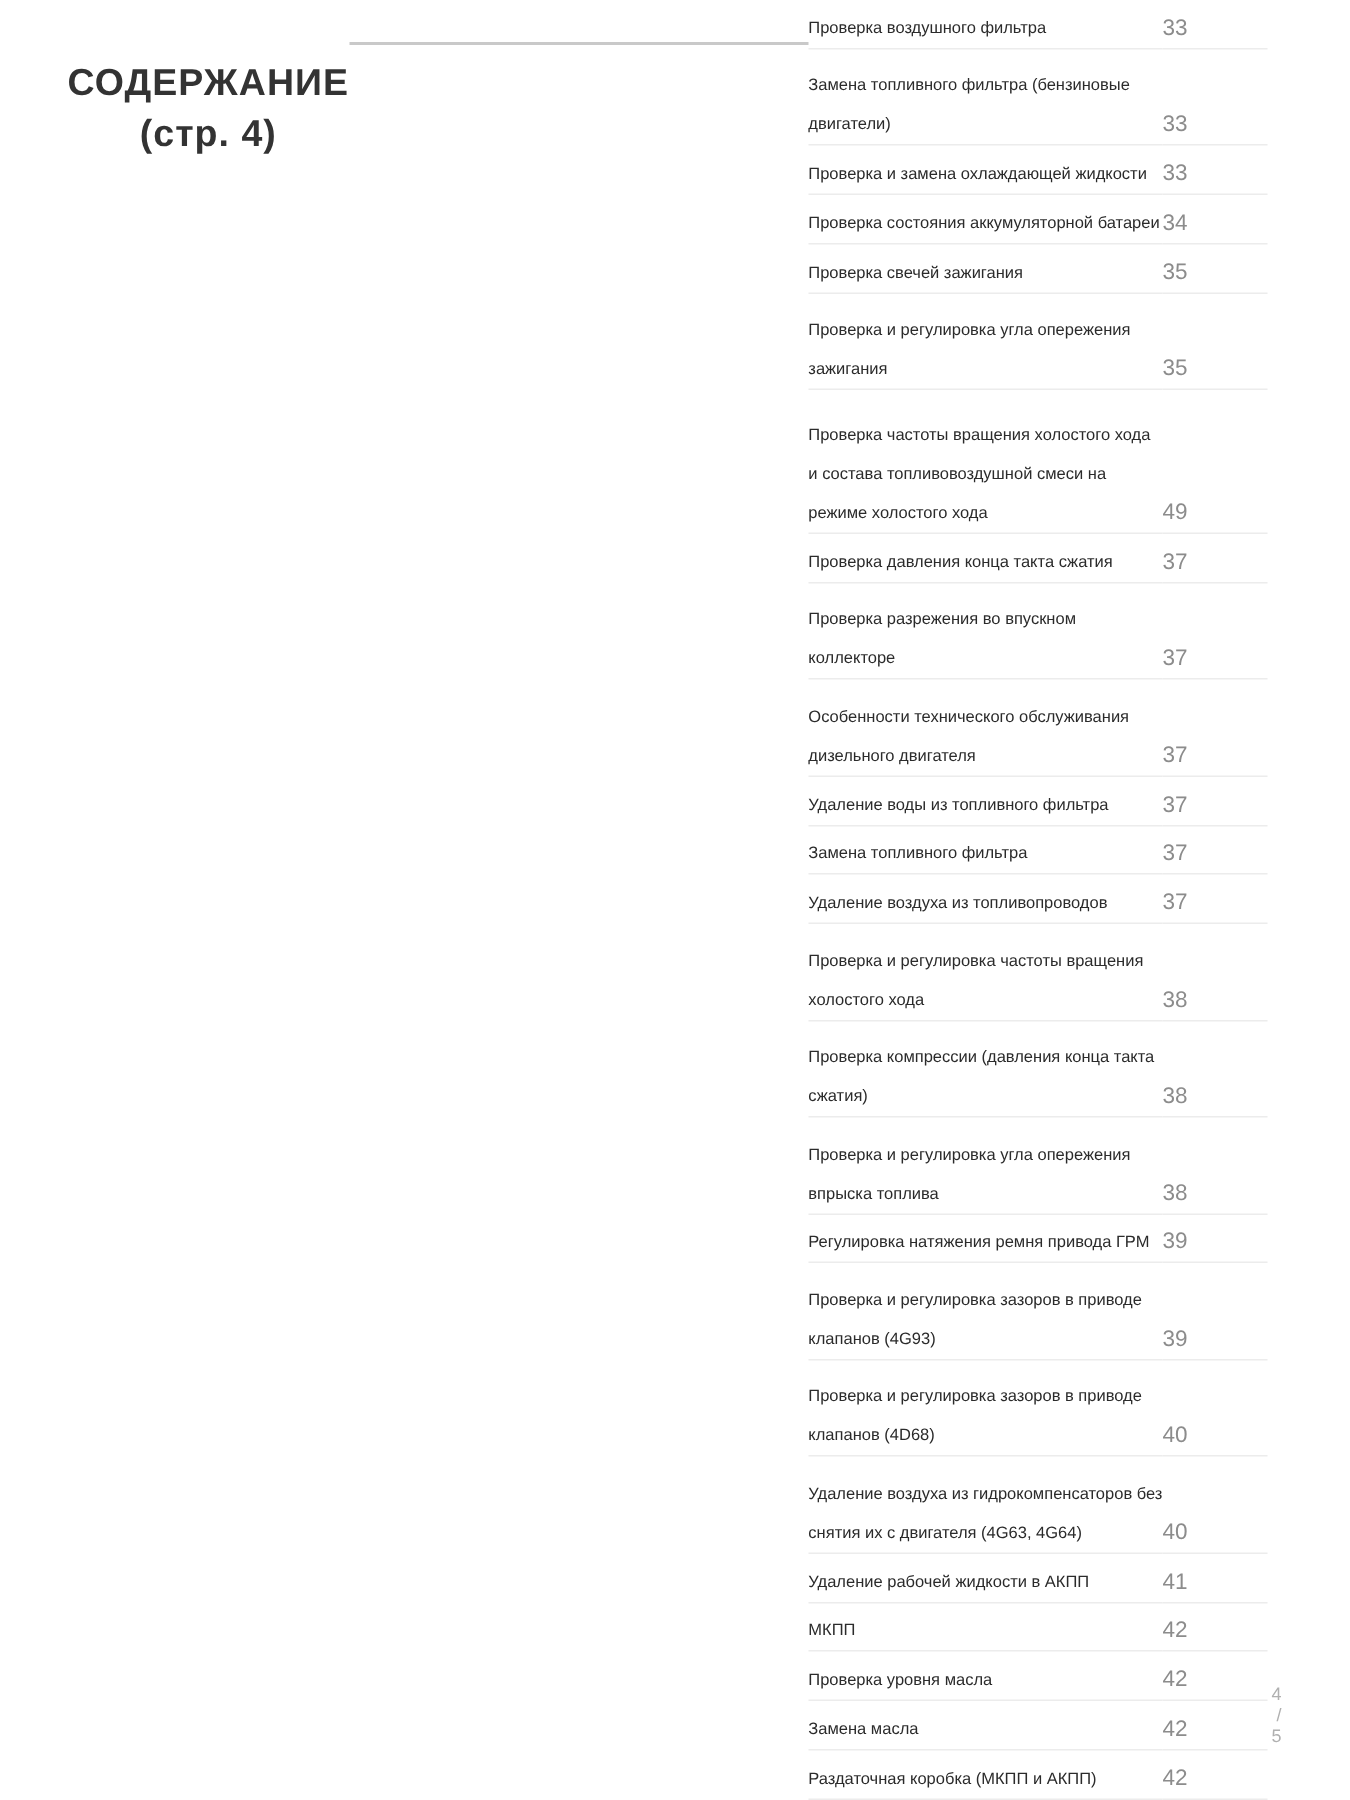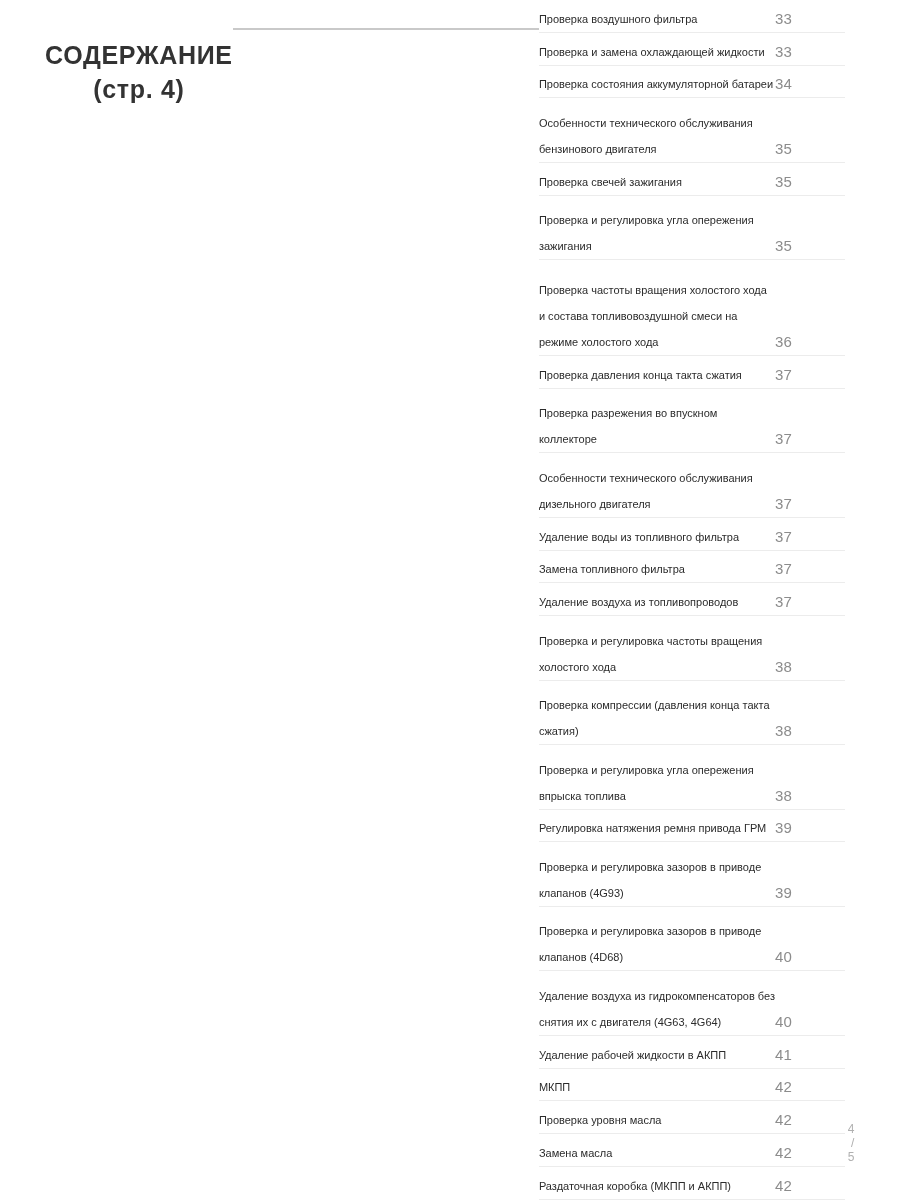--- a/index.html
+++ b/index.html
@@ -85,42 +85,42 @@
 
   <div class="title-rule"></div>
 
   <table class="toc">
     <tbody>
         <tr>
           <td class="toc-entry">Проверка воздушного фильтра</td>
           <td class="toc-page">33</td>
         </tr>
         <tr>
+          <td class="toc-entry">Замена топливного фильтра (бензиновые двигатели)</td>
+          <td class="toc-page">33</td>
+        </tr>
+        <tr>
           <td class="toc-entry">Проверка и замена охлаждающей жидкости</td>
           <td class="toc-page">33</td>
         </tr>
         <tr>
           <td class="toc-entry">Проверка состояния аккумуляторной батареи</td>
           <td class="toc-page">34</td>
-        </tr>
-        <tr>
-          <td class="toc-entry">Особенности технического обслуживания бензинового двигателя</td>
-          <td class="toc-page">35</td>
         </tr>
         <tr>
           <td class="toc-entry">Проверка свечей зажигания</td>
           <td class="toc-page">35</td>
         </tr>
         <tr>
           <td class="toc-entry">Проверка и регулировка угла опережения зажигания</td>
           <td class="toc-page">35</td>
         </tr>
         <tr>
           <td class="toc-entry">Проверка частоты вращения холостого хода и состава топливовоздушной смеси на режиме холостого хода</td>
-          <td class="toc-page">36</td>
+          <td class="toc-page">49</td>
         </tr>
         <tr>
           <td class="toc-entry">Проверка давления конца такта сжатия</td>
           <td class="toc-page">37</td>
         </tr>
         <tr>
           <td class="toc-entry">Проверка разрежения во впускном коллекторе</td>
           <td class="toc-page">37</td>
         </tr>
         <tr>

